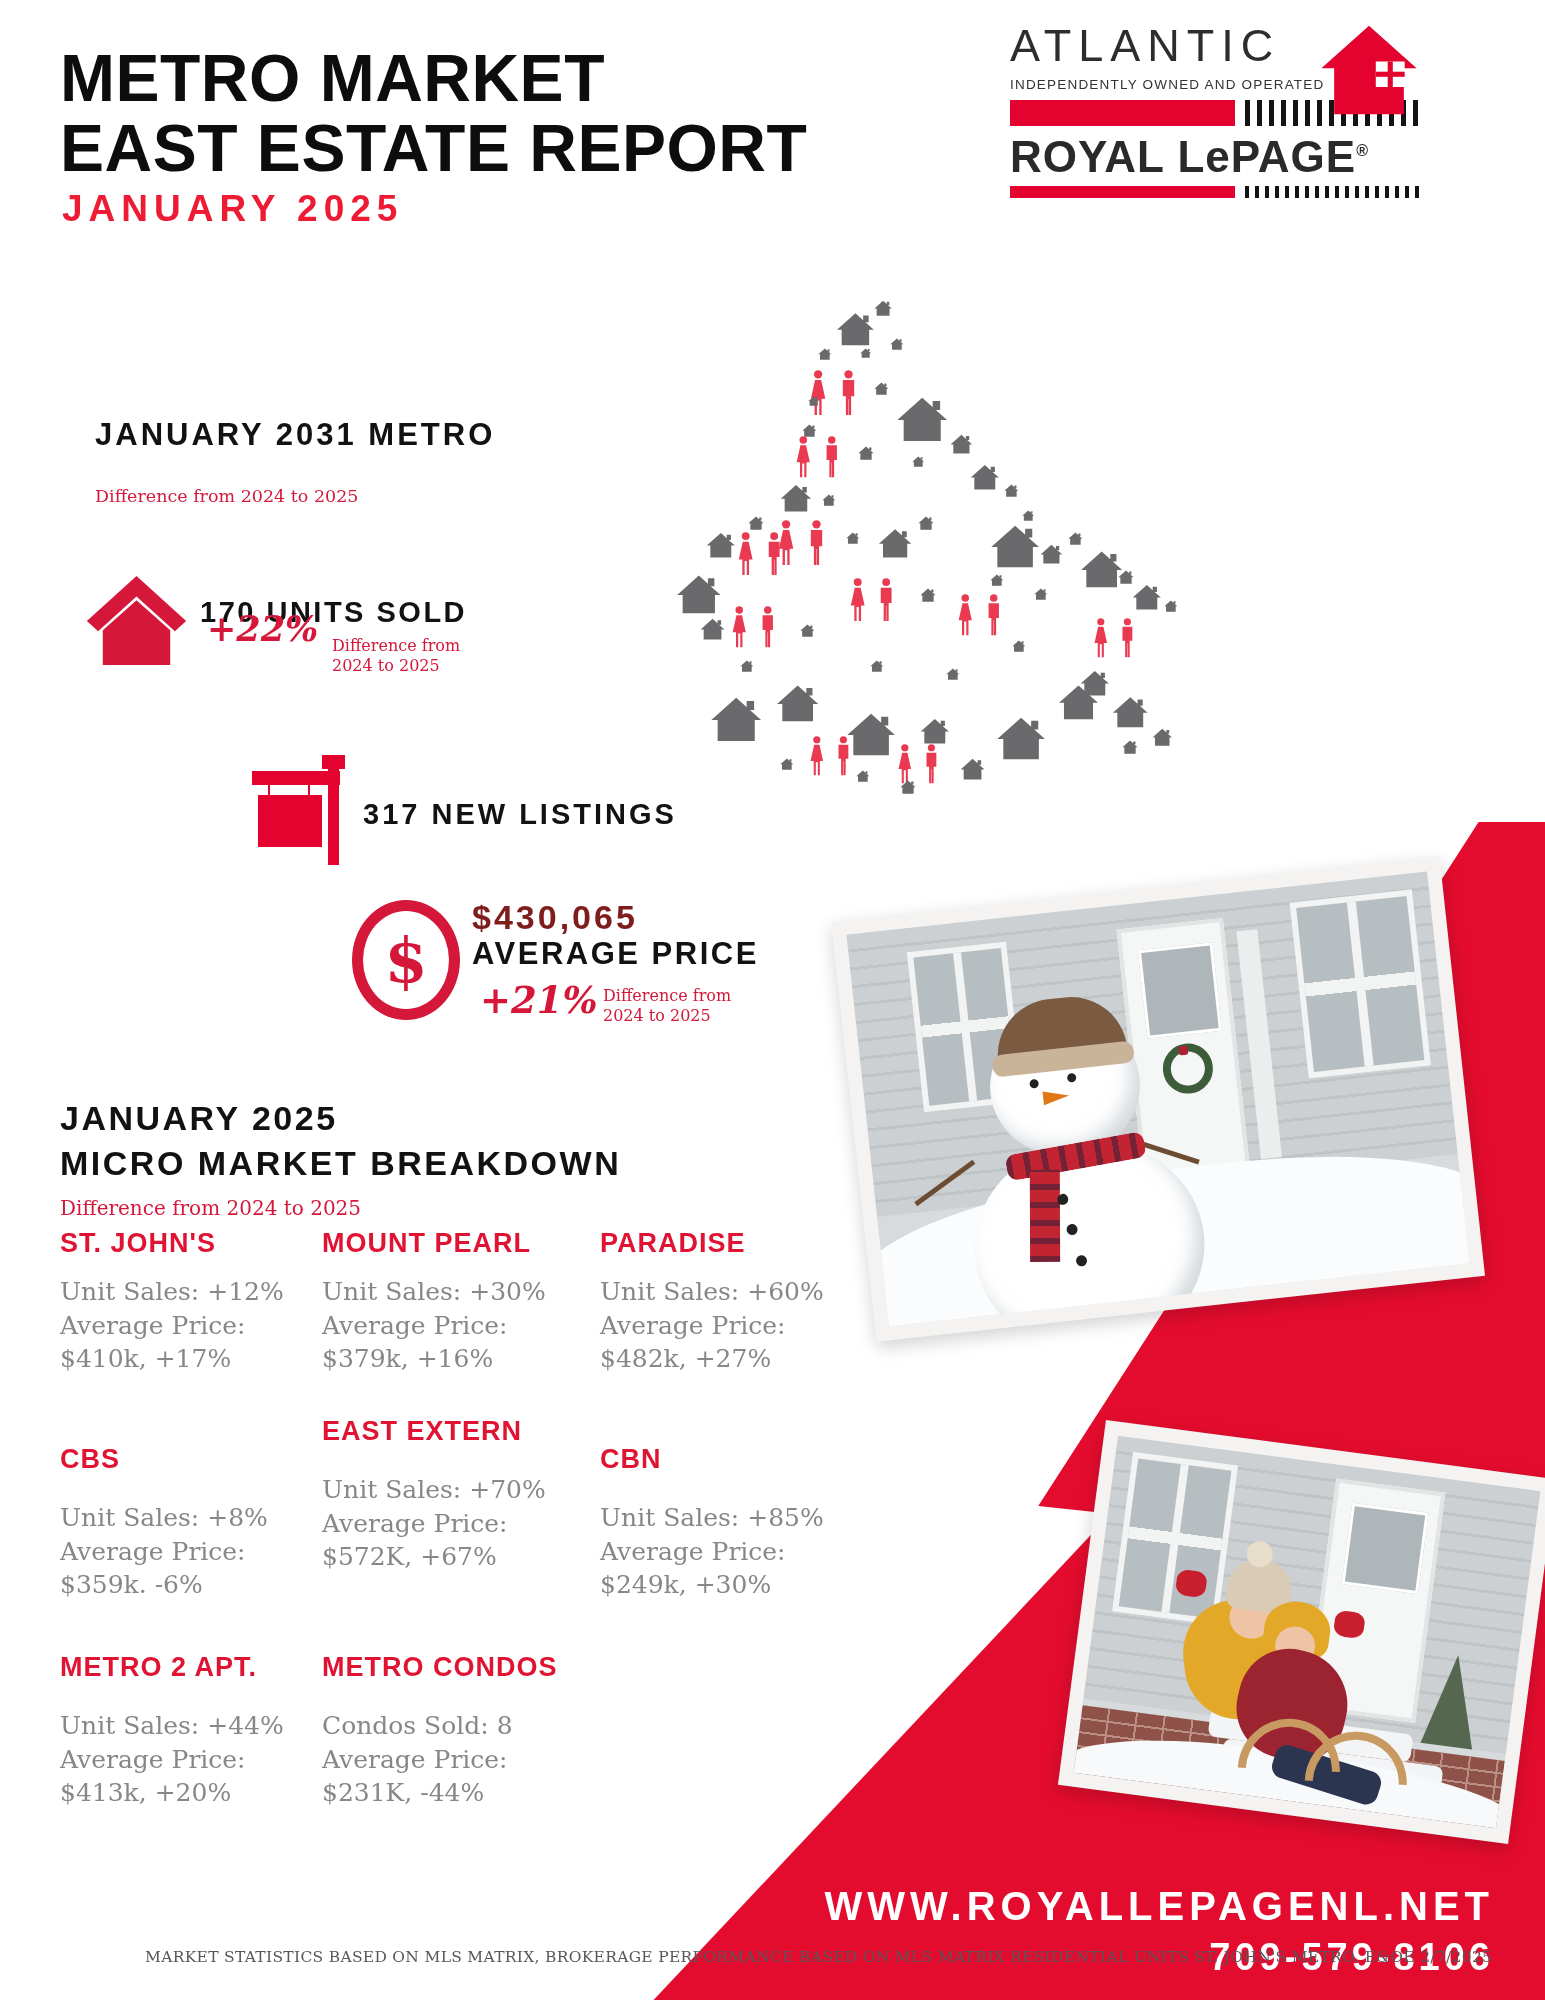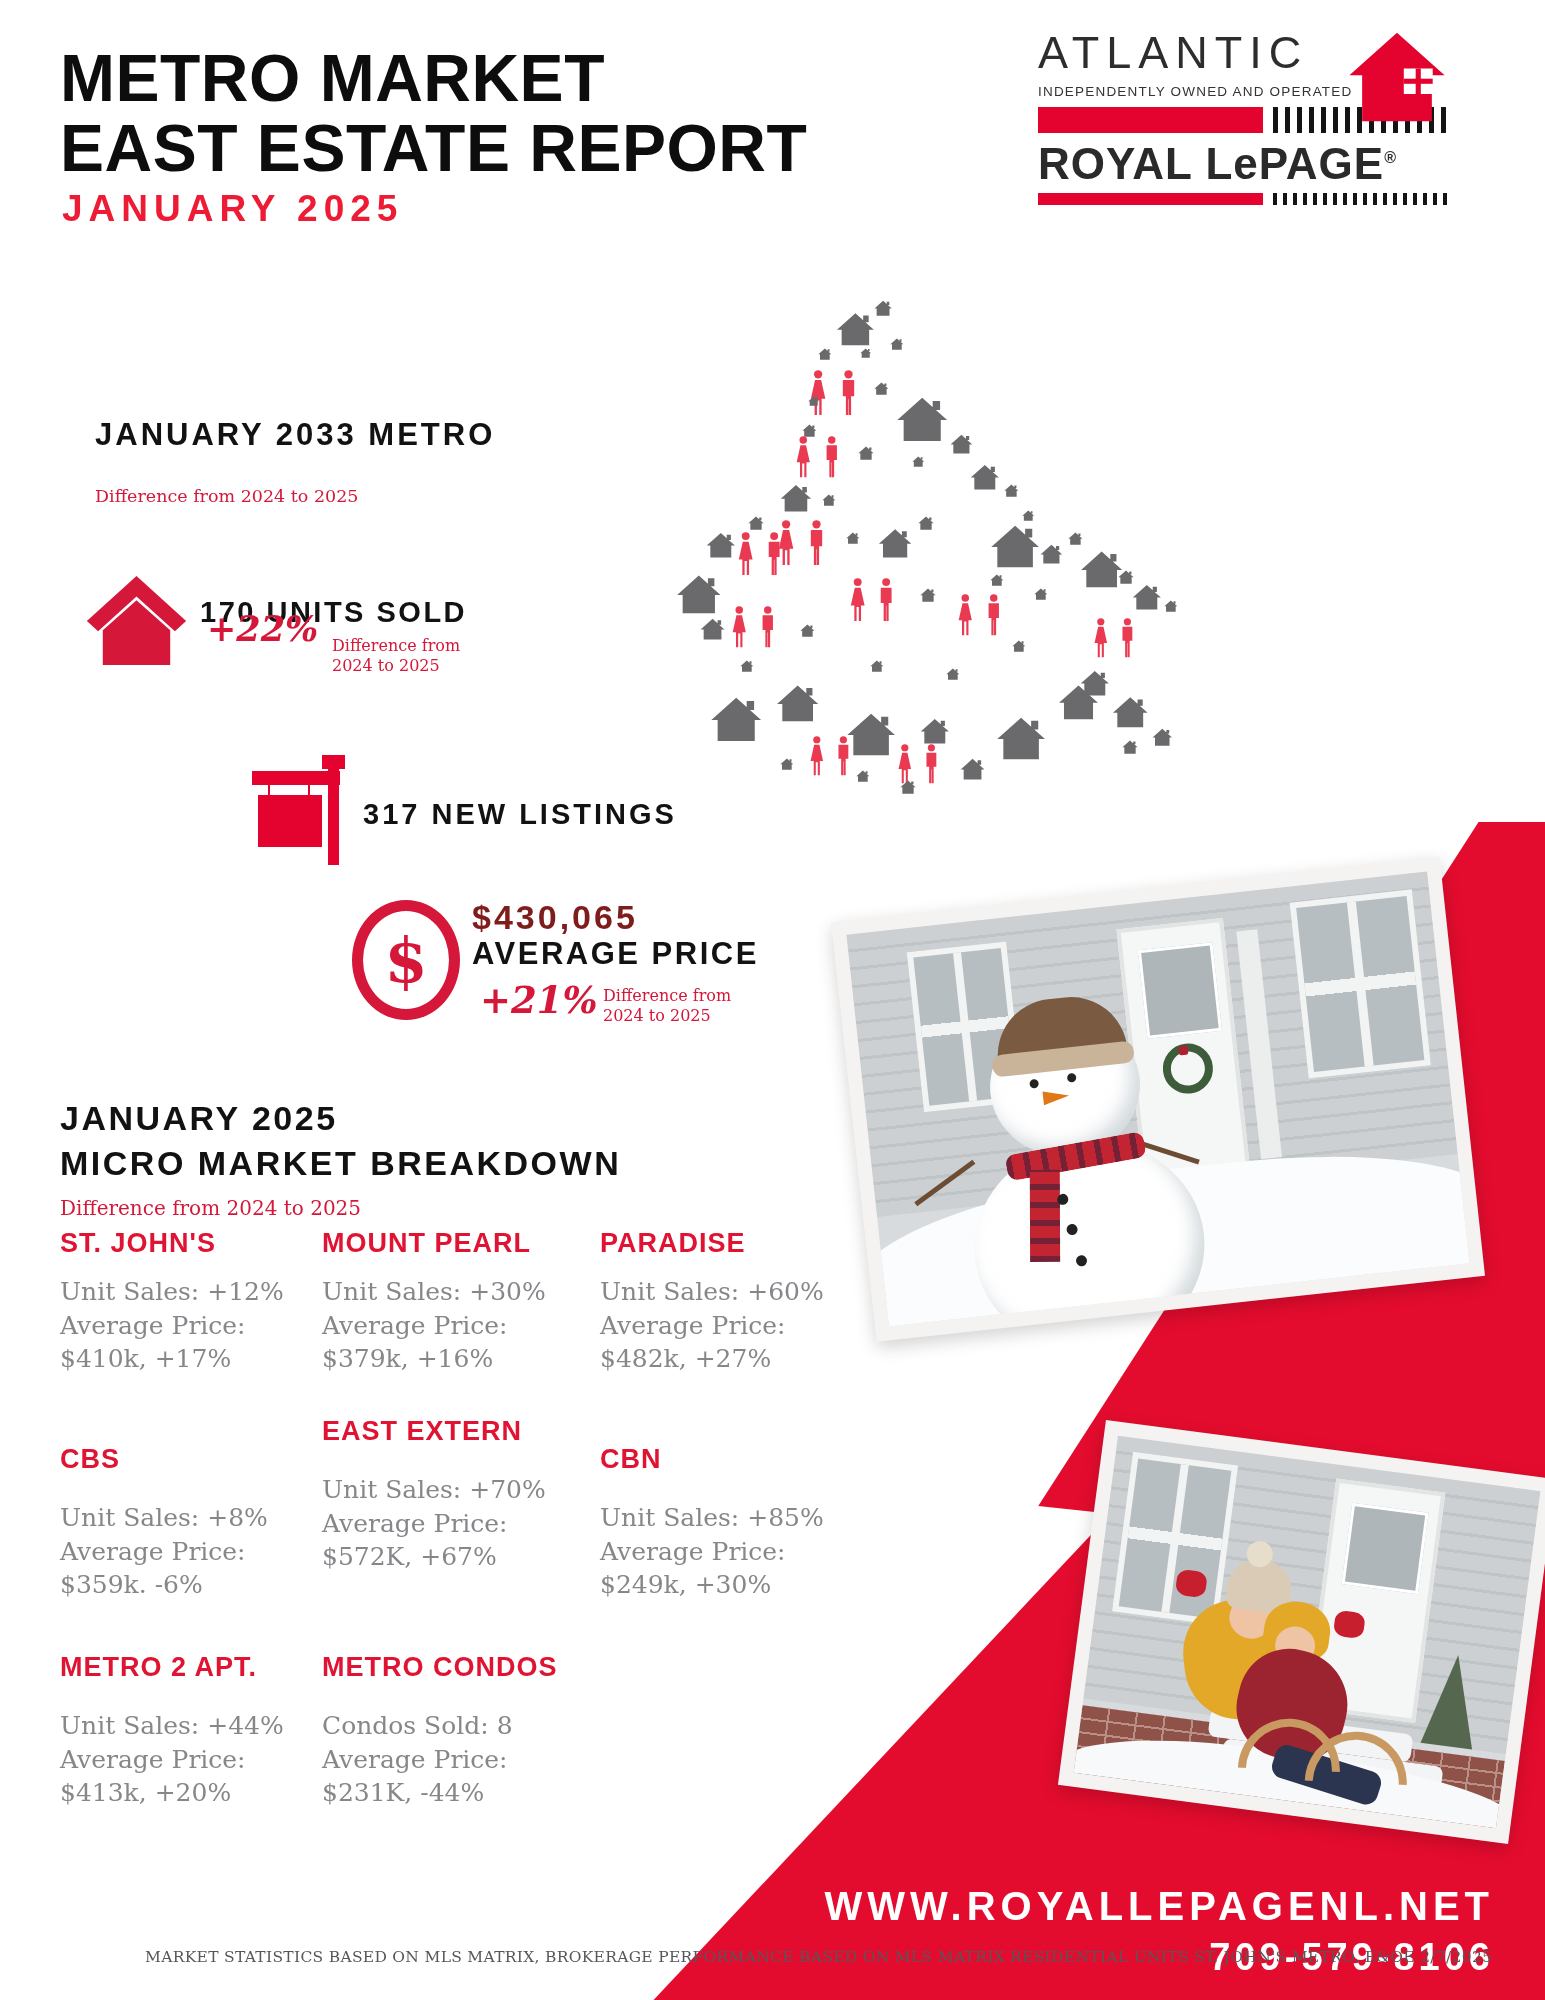--- a/index.html
+++ b/index.html
@@ -4,21 +4,21 @@
 <style>
   html,body{margin:0;padding:0;background:#e9e9e9;}
   .page{position:relative;width:1545px;height:2000px;background:#ffffff;overflow:hidden;
         font-family:"Liberation Sans",sans-serif;color:#111;padding-left:7px;}
   
   .main-title{position:absolute;left:60px;top:44px;font-size:66px;line-height:1.06;
       font-weight:bold;letter-spacing:.5px;color:#0d0d0d;}
   .main-subtitle{position:absolute;left:62px;top:188px;font-size:37px;font-weight:bold;
       letter-spacing:6px;color:#ed1b34;}
   
-  .logo{position:absolute;left:1038px;top:20px;width:410px;margin-top:7px;}
+  .logo{position:absolute;left:1010px;top:20px;width:410px;}
   .logo-l1{font-size:45px;letter-spacing:7px;color:#2d2d2d;font-weight:normal;}
   .logo-l2{font-size:41px;letter-spacing:3px;color:#151515;font-weight:bold;margin-top:-4px;}
   .logo-l3{font-size:13.5px;letter-spacing:1.2px;color:#333;margin-top:5px;}
   .logo-house{position:absolute;right:0;top:4px;width:102px;height:92px;}
   .logo-barrow{display:flex;align-items:center;margin-top:8px;height:26px;}
   .logo-bar{background:#e4032e;width:225px;height:26px;}
   .logo-stripes{flex:1;height:26px;margin-left:10px;
       background:repeating-linear-gradient(90deg,#141414 0 5px,transparent 5px 12px);}
   .logo-brand{font-size:44px;font-weight:bold;color:#2b2a2a;letter-spacing:1px;margin-top:6px;}
   .logo-brand sup{font-size:16px;}
@@ -188,21 +188,21 @@
       <div class="logo-stripes"></div>
     </div>
     <div class="logo-brand"><span>ROYAL LePAGE</span><sup>®</sup></div>
     <div class="logo-barrow2">
       <div class="logo-bar2"></div>
       <div class="logo-stripes2"></div>
     </div>
   </div>
 
   <div class="stats-head">
-    <div>JANUARY 2033 METRO</div>
+    <div>JANUARY 2031 METRO</div>
   </div>
   <div class="stats-sub">Difference from 2024 to 2025</div>
 
   <svg class="stat-house-icon" viewBox="0 0 110 100">
     <path fill="#d5173a" d="M55 3 108 51 96 62 55 25 14 62 2 51z"></path>
     <path fill="#d5173a" d="M55 29 91 61v37H19V61z"></path>
   </svg>
   <div class="stat-units-value">170 UNITS SOLD</div>
   <div class="stat-change stat-units-change">+22%</div>
   <div class="stat-note stat-units-note">

